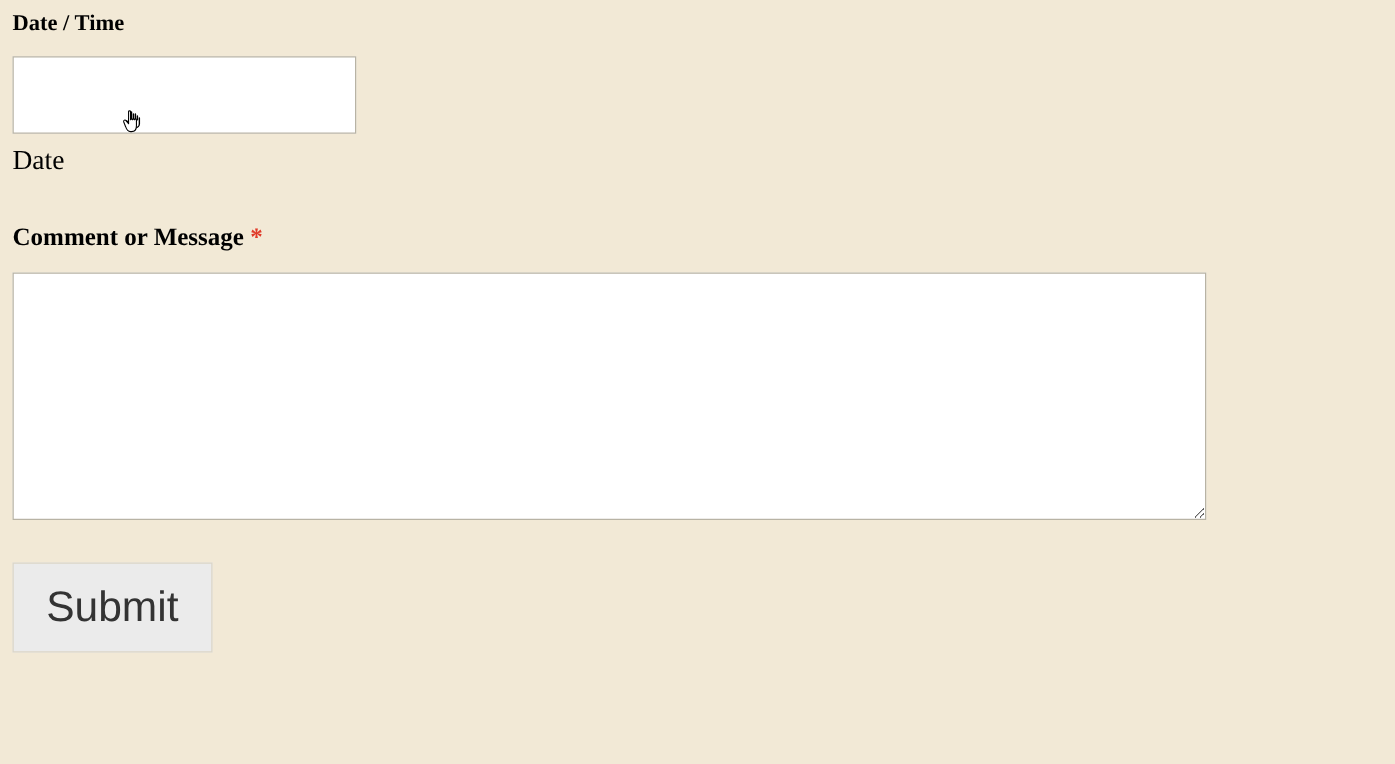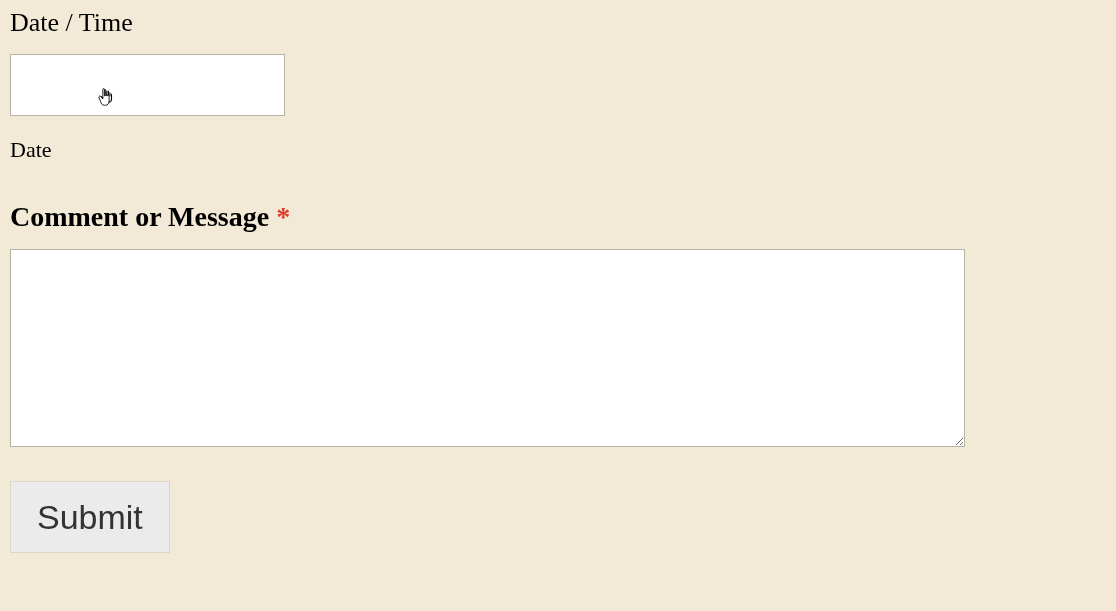--- a/index.html
+++ b/index.html
@@ -11,59 +11,59 @@
       background-color: #f2e9d6;
       font-family: Georgia, 'Times New Roman', serif;
       font-size: 22px;
       color: #000;
       width: 1116px;
       height: 611px;
       position: relative;
       padding: 8px 10px;
     }
     .section-heading {
-      font-weight: normal;
-      font-size: 26px;
+      font-weight: bold;
+      font-size: 18px;
       margin-bottom: 16px;
     }
     .required {
       color: #e03b2a;
       font-weight: bold;
     }
     .row {
       display: flex;
       gap: 22px;
       margin-bottom: 38px;
     }
     .field-col {
       display: flex;
       flex-direction: column;
     }
-    .col-date { width: 275px; gap: 13px; }
+    .col-date { width: 275px; }
     .col-time { width: 275px; }
     .text-input {
       width: 100%;
       height: 62px;
       border: 1px solid #b8b3a4;
       background: #fff;
       font-size: 20px;
       padding: 8px 10px;
       outline: none;
     }
     .sub-label {
       font-size: 22px;
       margin-top: 8px;
       font-weight: normal;
     }
     .message-section {
       margin-top: 4px;
     }
     .message-heading {
       font-weight: bold;
-      font-size: 28px;
+      font-size: 20px;
       margin-bottom: 16px;
     }
     textarea {
       width: 955px;
       height: 198px;
       border: 1px solid #b8b3a4;
       background: #fff;
       font-size: 20px;
       padding: 10px;
       resize: both;

